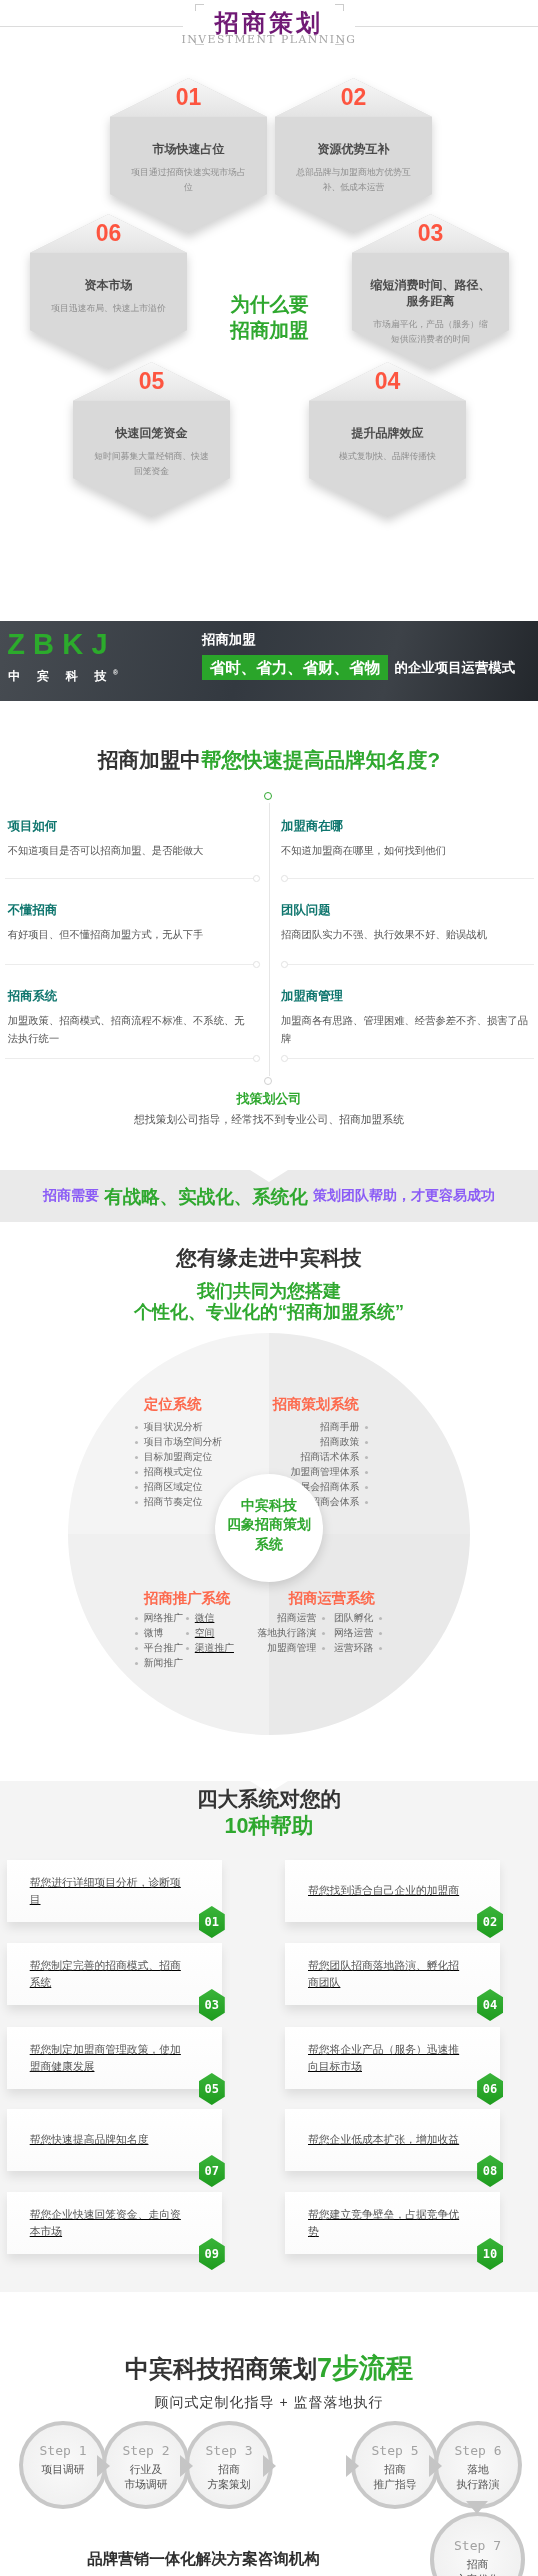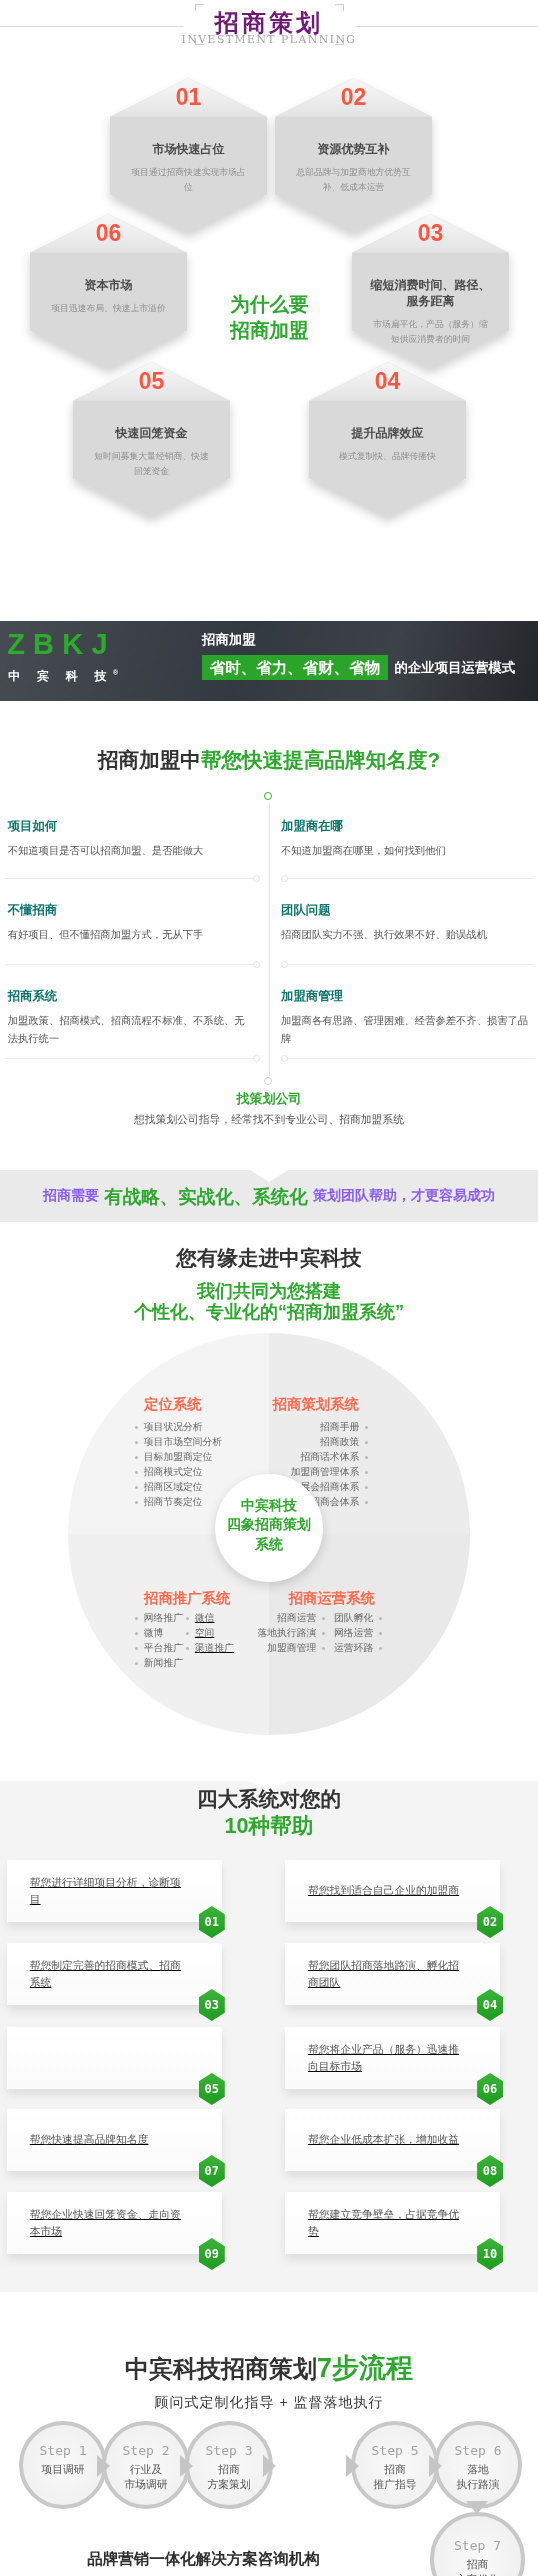--- a/index.html
+++ b/index.html
@@ -384,20 +384,21 @@
           <span>03</span>
         </div>
     </div>
     <div class="card" style="left:285px;top:162px;">
       <p>帮您团队招商落地路演、孵化招商团队</p>
       <div class="badge">
           <span>04</span>
         </div>
     </div>
     <div class="card" style="left:6.7px;top:246px;">
+      <p>帮您制定加盟商管理政策，使加盟商健康发展</p>
       <div class="badge">
           <span>05</span>
         </div>
     </div>
     <div class="card" style="left:285px;top:246px;">
       <p>帮您将企业产品（服务）迅速推向目标市场</p>
       <div class="badge">
           <span>06</span>
         </div>
     </div>

